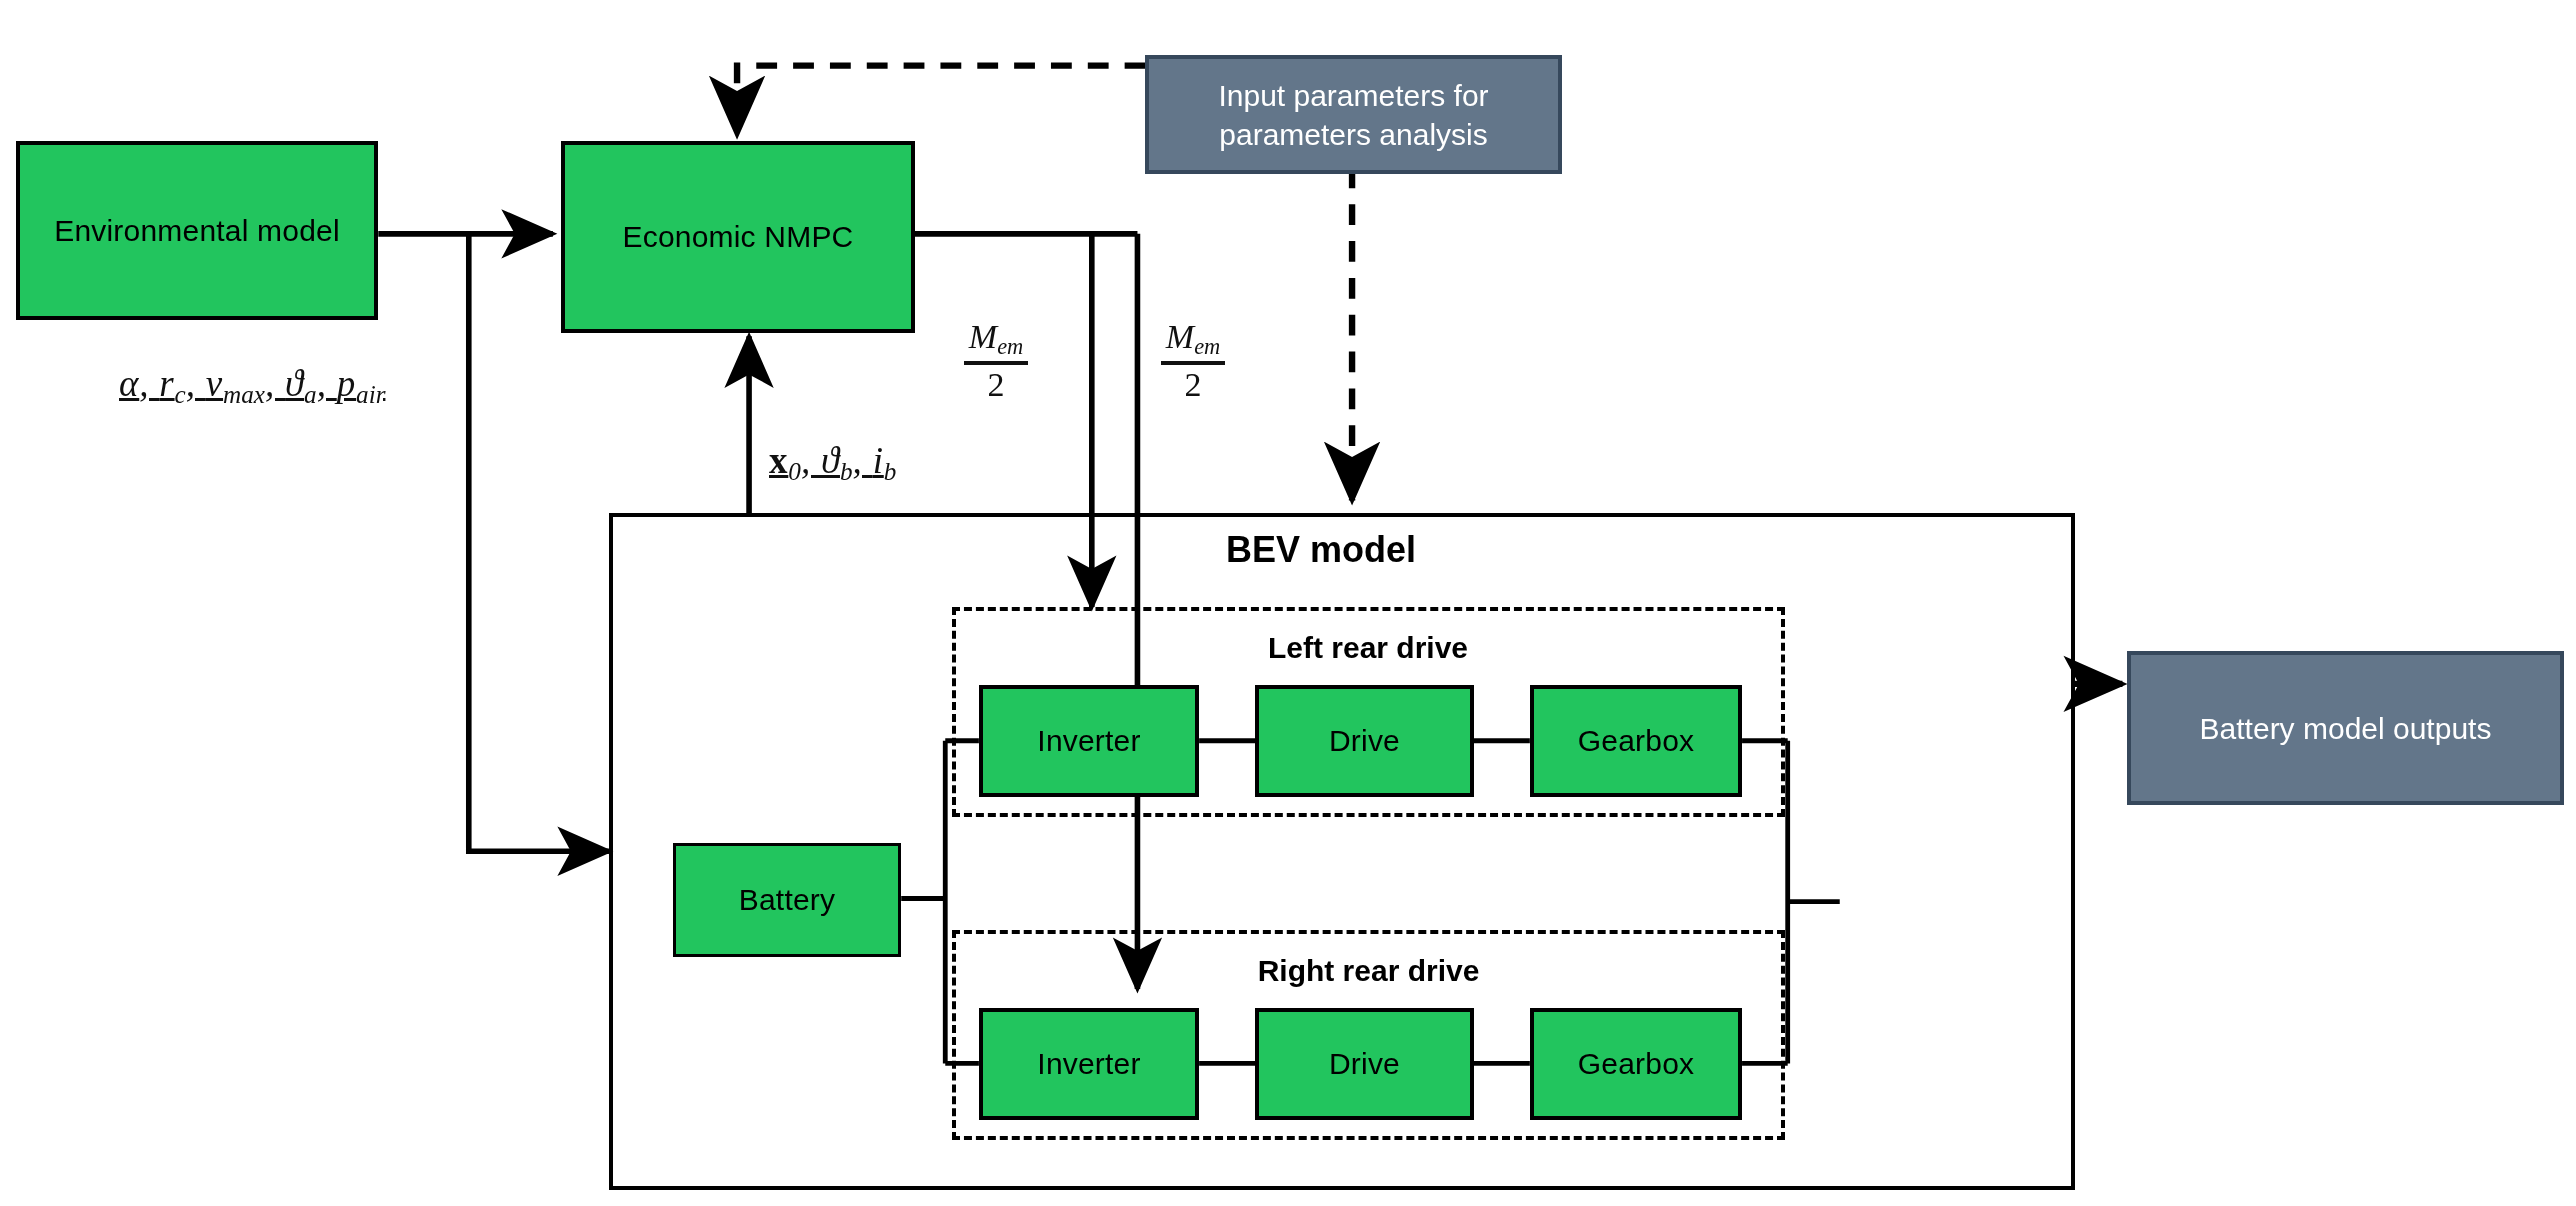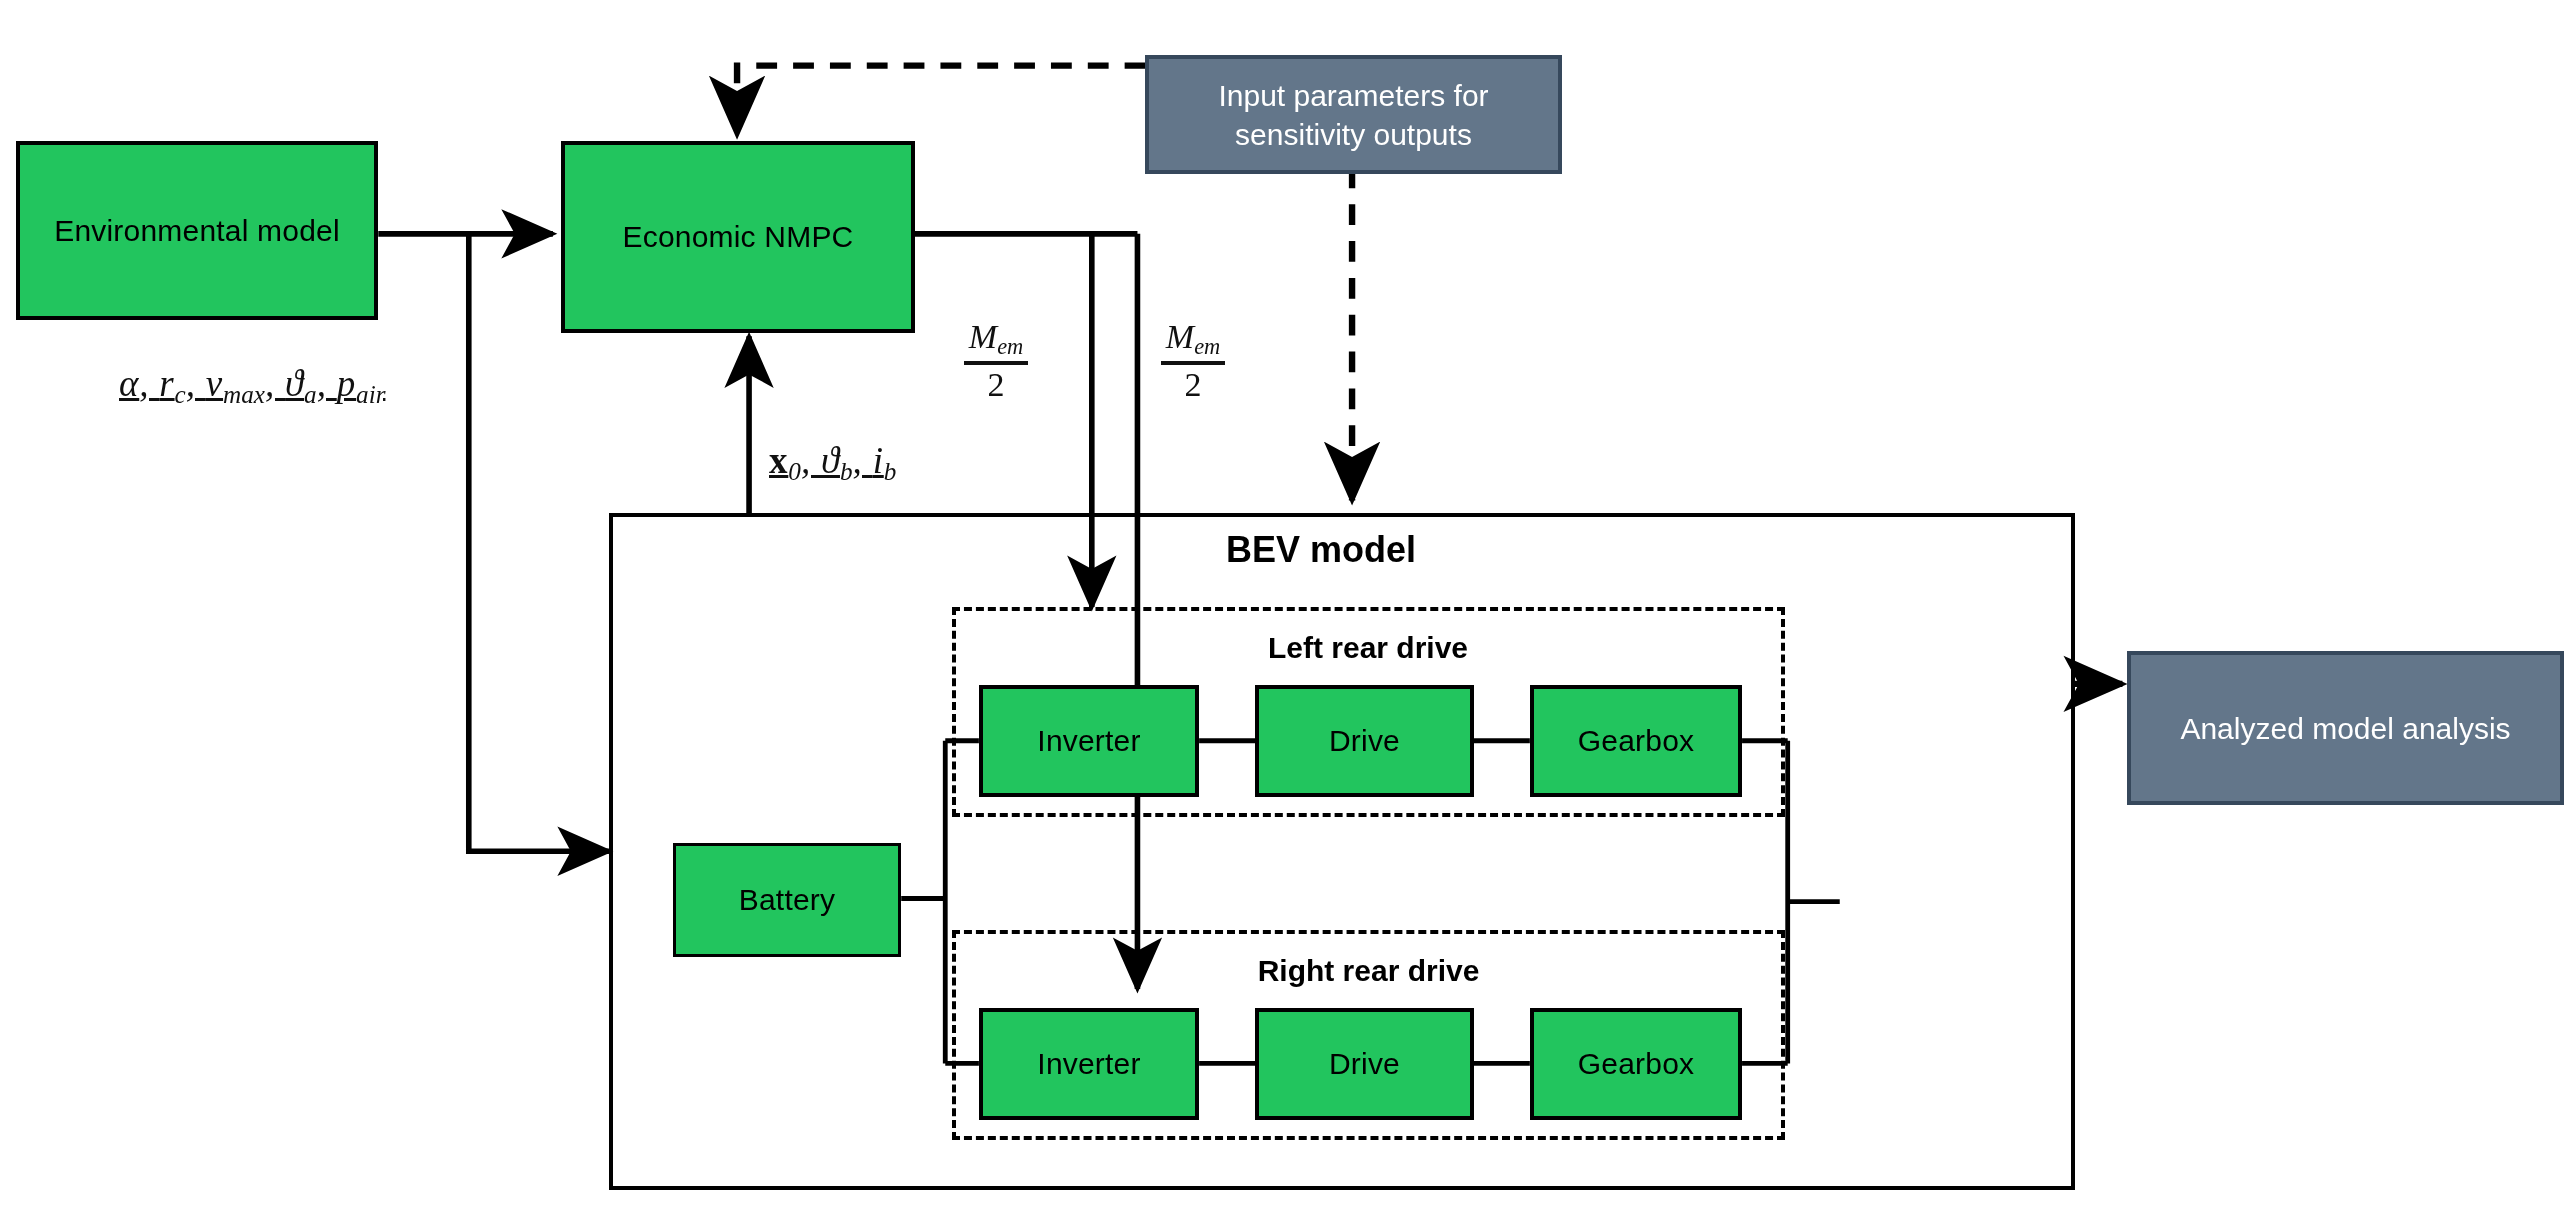--- a/index.html
+++ b/index.html
@@ -201,25 +201,25 @@
   <div class="node" style="left:16px; top:141px; width:362px; height:179px;">
     <span>Environmental model</span>
   </div>
 
   <div class="node" style="left:561px; top:141px; width:354px; height:192px;">
     <span>Economic NMPC</span>
   </div>
 
   <div class="accent" style="left:1145px; top:11.2px; width:417px; height:119px; flex-direction:column;">
     <span>Input parameters for</span>
-    <span>sensitivity outputs</span>
+    <span>parameters analysis</span>
   </div>
 
   <div class="accent" style="left:2127px; top:607px; width:437px; height:154px;">
-    <span>Analyzed model analysis</span>
+    <span>Battery model outputs</span>
   </div>
 
   <div class="container-box" style="left:609px; top:513px; width:1466px; height:677px;"></div>
   <div class="bev-title" style="left:1226px; top:529px;">BEV model</div>
 
   <div class="dashed-group" style="left:952px; top:607px; width:833px; height:210px;"></div>
   <div class="grp-title" style="left:1256px; top:631px; width:224px;">Left rear drive</div>
 
   <div class="dashed-group" style="left:952px; top:930px; width:833px; height:210px;"></div>
   <div class="grp-title" style="left:1250px; top:954px; width:237px;">Right rear drive</div>

